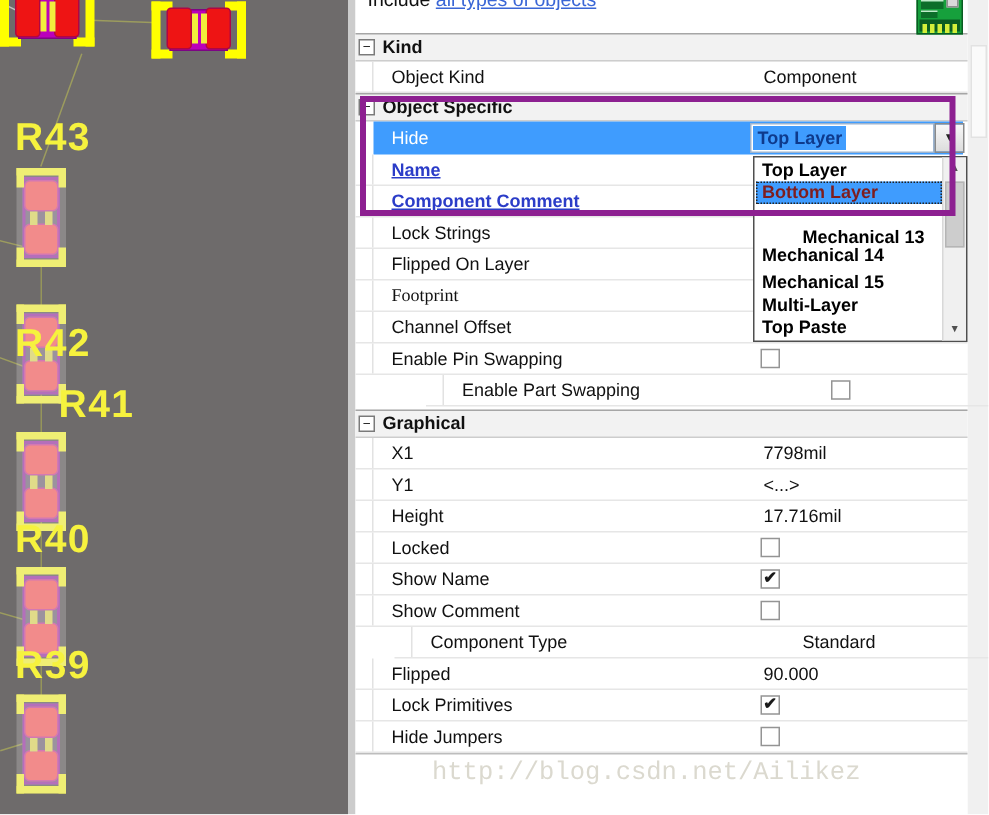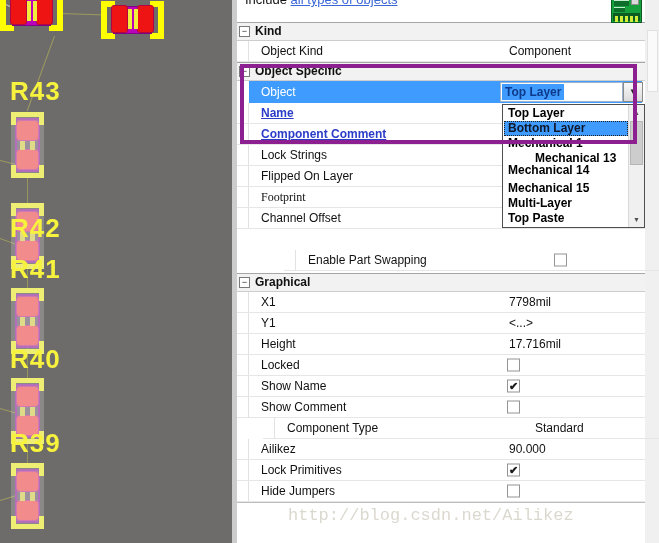--- a/index.html
+++ b/index.html
@@ -84,21 +84,21 @@
               color:#0e3a8c;font-weight:bold;line-height:16px;white-space:nowrap;}
   #combo-btn{position:absolute;left:386px;top:1px;width:20px;height:20px;box-sizing:border-box;
              background:linear-gradient(#f8f8f8,#dcdcdc);border:1px solid #8a8a8a;z-index:2;
              font-size:8px;line-height:18px;text-align:center;color:#222;}
 
   
   #dropdown{position:absolute;left:502px;top:104px;width:143px;height:124px;background:#ffffff;
             border:1px solid #4f4f4f;box-sizing:border-box;z-index:5;}
   .ditem{position:absolute;left:1px;width:124px;height:15px;line-height:15px;padding-left:4px;
          font-weight:bold;font-size:12px;white-space:nowrap;box-sizing:border-box;}
-  .ditem.sel{background:#3f9cfe;color:#0f172a;outline:1px dotted #222;outline-offset:-1px;}
+  .ditem.sel{background:#3f9cfe;color:#7f1d1d;outline:1px dotted #222;outline-offset:-1px;}
   #dscroll{position:absolute;right:0;top:0;width:16px;height:122px;background:#f0f0f0;
            border-left:1px solid #d8d8d8;box-sizing:border-box;}
   .sarrow{position:absolute;left:0;width:15px;height:15px;font-size:7px;line-height:15px;
           text-align:center;color:#505050;}
   #sthumb{position:absolute;left:1px;top:16px;width:13px;height:44px;background:#cdcdcd;
           border:1px solid #b5b5b5;box-sizing:border-box;}
 
   
   #annotation{position:absolute;left:240px;top:64px;width:397px;height:80px;box-sizing:border-box;
               border:4px solid #8d2091;z-index:10;pointer-events:none;}
@@ -203,21 +203,21 @@
       <div class="pad2"></div>
       <div class="st1"></div>
       <div class="st2"></div>
       <div class="btop"></div>
       <div class="bbot"></div>
       <div class="ovl"></div>
     </div>
 
     <div class="pcb-label" style="top:78px;">R43</div>
     <div class="pcb-label" style="top:167px;margin-top:48px;">R42</div>
-    <div class="pcb-label" style="top:256px;">R41</div>
+    <div class="pcb-label" style="top:256px;margin-left:29px;">R41</div>
     <div class="pcb-label" style="top:346px;">R40</div>
     <div class="pcb-label" style="top:430px;">R39</div>
   </div>
 
   <div id="panel-border"></div>
   <div id="right-margin"></div>
   <div id="ghost-box"></div>
 
   <div id="panel">
 
@@ -237,21 +237,21 @@
       <span class="pvalue">Component</span>
     </div>
 
     <div class="phead" style="top:62px;">
       <span class="hbox">−</span>
       <span class="htitle">Object Specific</span>
     </div>
 
     <div id="row-layer">
       <div class="selbg"></div>
-      <span class="plabel">Object</span>
+      <span class="plabel">Hide</span>
       <div id="combo-cell">
         <span class="seltext">Top Layer</span>
       </div>
       <div id="combo-btn">
         <span>▼</span>
       </div>
     </div>
 
     <div class="prow" style="top:103px;">
       <span class="plabel link">Name</span>
@@ -264,20 +264,24 @@
     </div>
     <div class="prow" style="top:166px;">
       <span class="plabel">Flipped On Layer</span>
     </div>
     <div class="prow" style="top:187px;font-family:Liberation Serif, serif;">
       <span class="plabel">Footprint</span>
     </div>
     <div class="prow" style="top:208px;">
       <span class="plabel">Channel Offset</span>
     </div>
+    <div class="prow" style="top:229px;">
+      <span class="plabel">Enable Pin Swapping</span>
+      <span class="chk"></span>
+    </div>
     <div class="prow" style="top:250px;margin-left:47px;">
       <span class="plabel">Enable Part Swapping</span>
       <span class="chk"></span>
     </div>
 
     <div class="phead" style="top:273px;">
       <span class="hbox">−</span>
       <span class="htitle">Graphical</span>
     </div>
     <div class="prow" style="top:292px;">
@@ -302,38 +306,37 @@
     </div>
     <div class="prow" style="top:397px;">
       <span class="plabel">Show Comment</span>
       <span class="chk"></span>
     </div>
     <div class="prow" style="top:418px;margin-left:26px;">
       <span class="plabel">Component Type</span>
       <span class="pvalue">Standard</span>
     </div>
     <div class="prow" style="top:439px;">
-      <span class="plabel">Ailikez</span>
+      <span class="plabel">Flipped</span>
       <span class="pvalue">90.000</span>
     </div>
     <div class="prow" style="top:460px;">
       <span class="plabel">Lock Primitives</span>
       <span class="chk">✔</span>
     </div>
     <div class="prow" style="top:481px;">
       <span class="plabel">Hide Jumpers</span>
       <span class="chk"></span>
     </div>
     <div id="panel-bottom-line"></div>
   </div>
 
   <div id="dropdown">
     <div class="ditem" style="top:1px;">Top Layer</div>
     <div class="ditem sel" style="top:16px;">Bottom Layer</div>
-    <div class="ditem" style="top:31px;">Mechanical 1</div>
     <div class="ditem" style="top:46px;padding-left:31px;">Mechanical 13</div>
     <div class="ditem" style="top:58px;">Mechanical 14</div>
     <div class="ditem" style="top:76px;">Mechanical 15</div>
     <div class="ditem" style="top:91px;">Multi-Layer</div>
     <div class="ditem" style="top:106px;">Top Paste</div>
     <div id="dscroll">
       <div class="sarrow" style="top:0;">▲</div>
       <div id="sthumb"></div>
       <div class="sarrow" style="bottom:0;">▼</div>
     </div>

